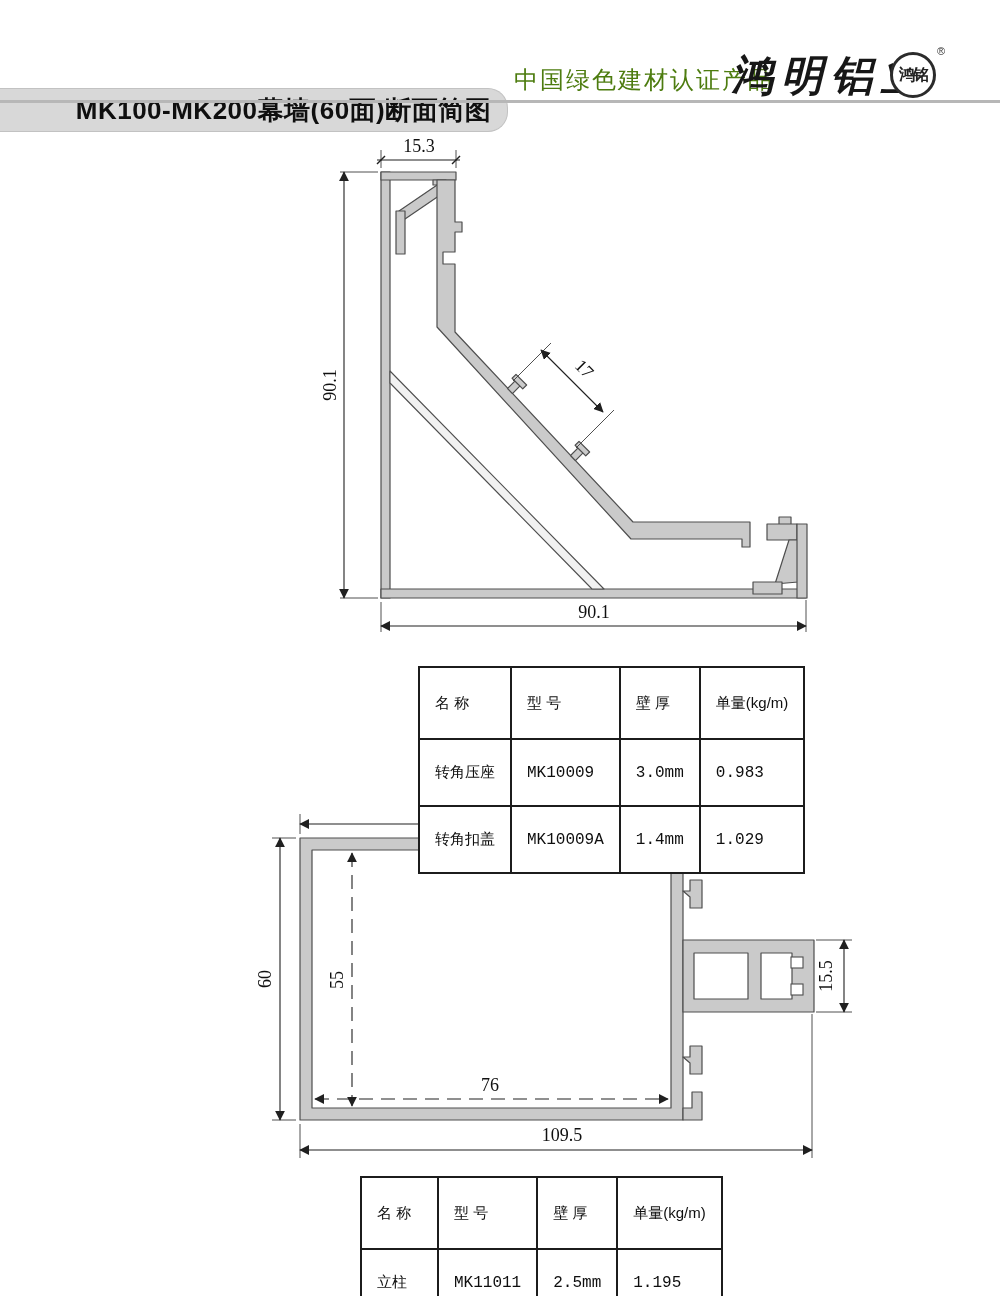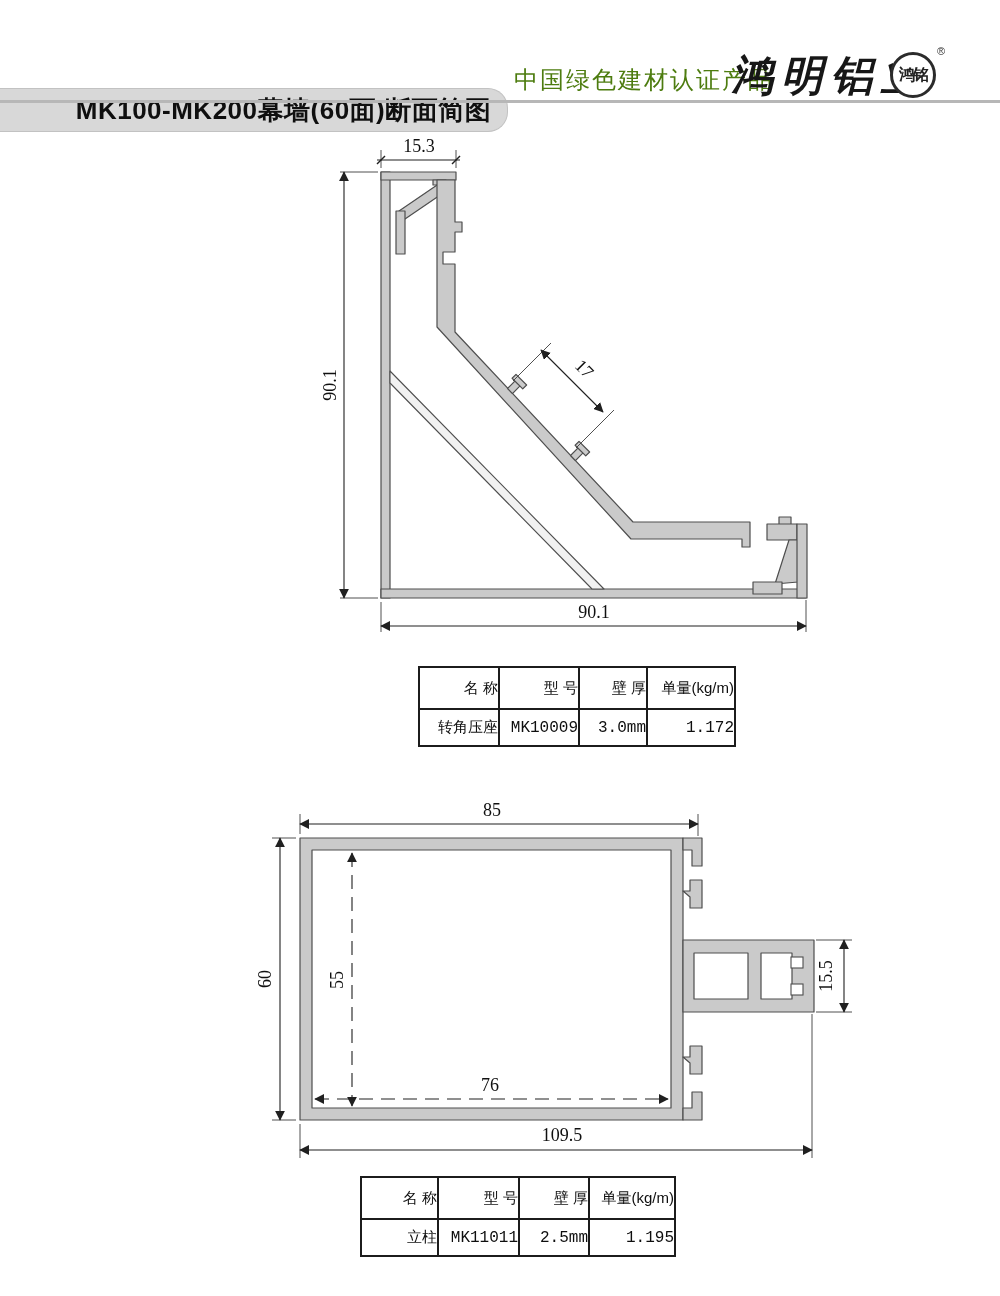--- a/index.html
+++ b/index.html
@@ -39,22 +39,22 @@
   .hollow{fill:#f1f1f1;stroke:#4e4e4e;stroke-width:1.1;stroke-linejoin:round;}
   .whitecut{fill:#ffffff;stroke:#4e4e4e;stroke-width:1.1;}
   .dim{stroke:#202020;stroke-width:1.1;fill:none;}
   .dimd{stroke:#202020;stroke-width:1.1;fill:none;stroke-dasharray:14 8;}
   .ext{stroke:#3c3c3c;stroke-width:0.9;fill:none;}
   .tick{stroke:#202020;stroke-width:1.5;}
   .dimt{font-family:"Liberation Serif",serif;font-size:18px;fill:#101010;}
   
   .spec{position:absolute;border-collapse:collapse;table-layout:fixed;background:#fff;}
   .spec td{
-    border:2px solid #1c1c1c;text-align:right;vertical-align:middle;
-    font-size:15px;color:#0e0e0e;padding:0;overflow:hidden;white-space:nowrap;
+    border:2px solid #1c1c1c;text-align:left;vertical-align:middle;
+    font-size:15px;color:#0e0e0e;padding:15px;overflow:hidden;white-space:nowrap;
   }
   .spec td.val{font-family:Liberation Mono, monospace;font-size:16px;}
   #table1{left:418px;top:666px;}
   #table2{left:360px;top:1176px;}
   .hrow td{height:40px;}
   .drow td{height:35px;margin-left:25px;}
 </style>
 </head>
 <body>
 
@@ -203,21 +203,27 @@
       <tr class="hrow">
     <td>名  称</td>
     <td>型  号</td>
     <td>壁  厚</td>
     <td>单量(kg/m)</td>
   </tr>
   <tr class="drow">
     <td>转角压座</td>
     <td class="val">MK10009</td>
     <td class="val">3.0mm</td>
-    <td class="val">1.172</td>
+    <td class="val">0.983</td>
+  </tr>
+  <tr class="drow">
+    <td>转角扣盖</td>
+    <td class="val">MK10009A</td>
+    <td class="val">1.4mm</td>
+    <td class="val">1.029</td>
   </tr>
 </tbody>
   </table>
 
 <table class="spec" id="table2">
   <colgroup>
       <col style="width:77px">
       <col style="width:81px">
       <col style="width:70px">
       <col style="width:86px">

